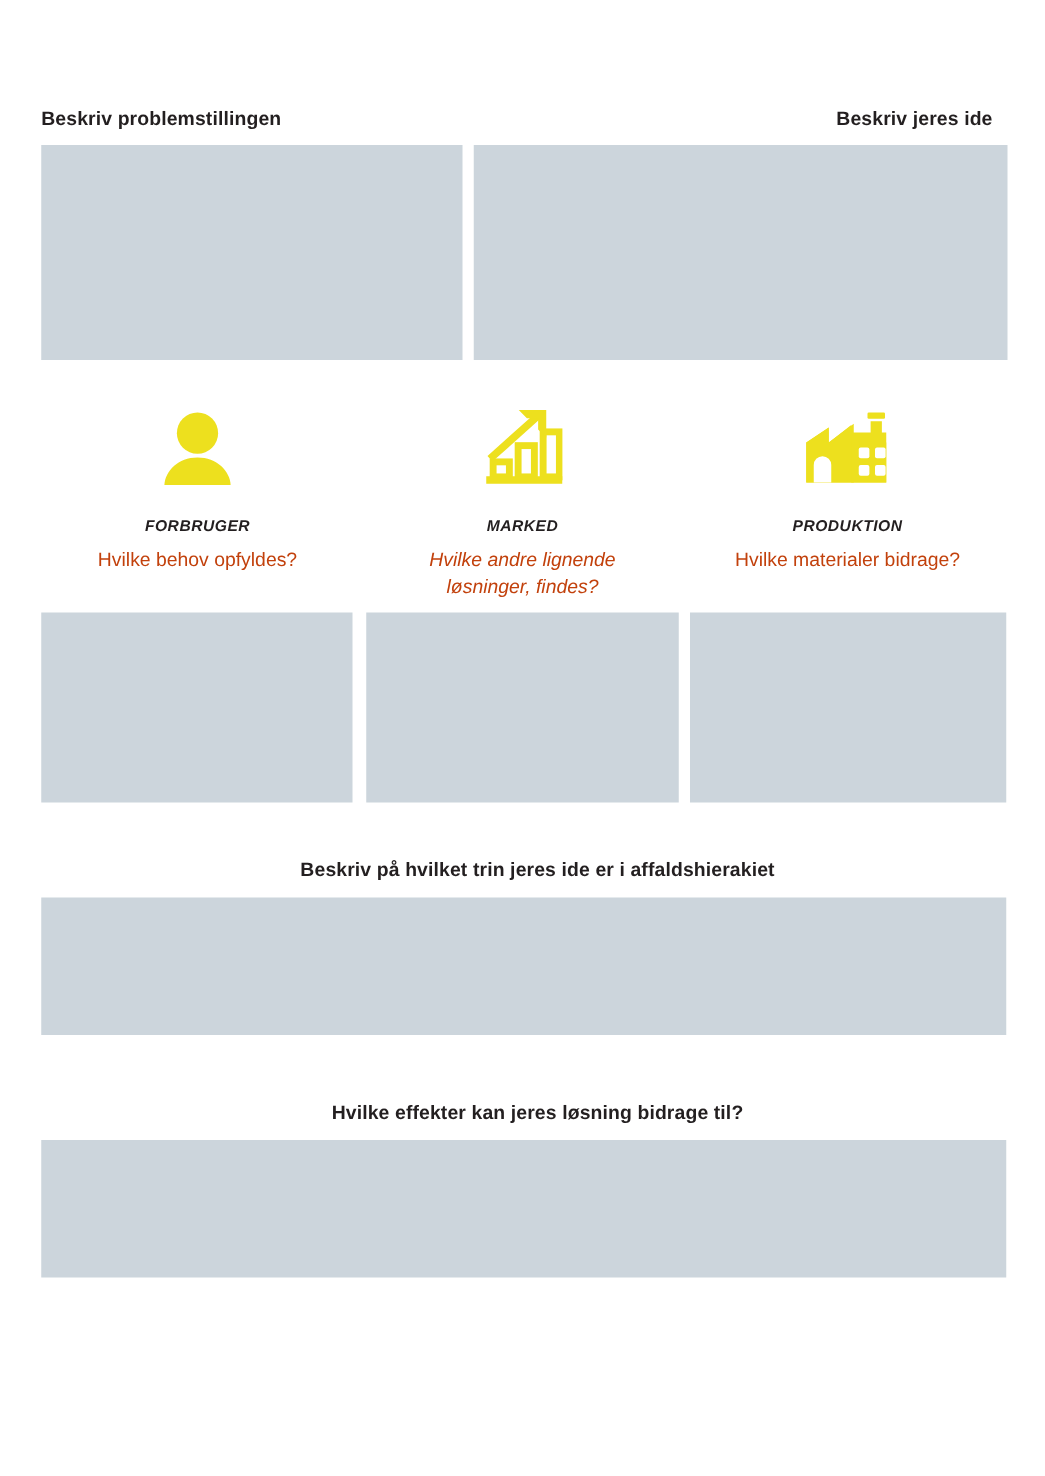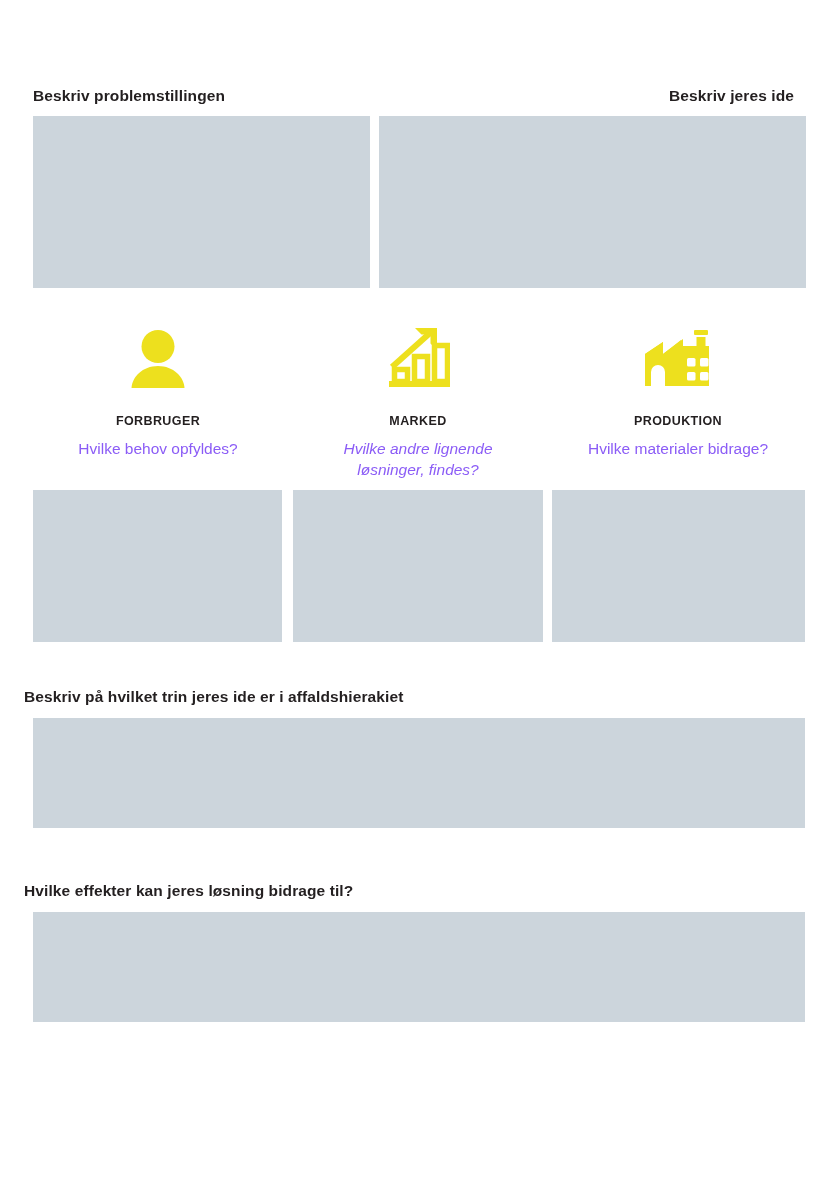--- a/index.html
+++ b/index.html
@@ -34,20 +34,21 @@
   .heading {
     position: absolute;
     font-size: 15.5px;
     font-weight: 700;
     color: #231f20;
     letter-spacing: 0.1px;
     white-space: nowrap;
     line-height: 20px;
   }
   .heading-center {
+    text-align: center;
     margin-left: 24px;
   }
 
   
   #heading-problem { left: 33px;  top: 86px; }
   #heading-idea    { right: 42px; top: 86px; }
 
   #box-problem {
     left: 33px; top: 116px; width: 337px; height: 172px;
   }
@@ -73,26 +74,27 @@
     justify-content: center;
   }
   .col-icon svg { display: block; }
 
   .col-title {
     margin-top: 24px;
     font-size: 12.5px;
     font-weight: bold;
     letter-spacing: 0.4px;
     color: #231f20;
+    font-style: italic;
   }
   .col-question {
     margin-top: 10px;
     font-size: 15.5px;
     line-height: 21px;
-    color: #8b5cf6;
+    color: #c2410c;
   }
   #col-forbruger .col-question  { padding: 0 4px; }
   #col-marked .col-question     { padding: 0 22px; font-style: italic; }
   #col-produktion .col-question { padding: 0 2px; }
 
   
   #box-forbruger  { left: 33px;  top: 490px; width: 249px; height: 152px; }
   #box-marked     { left: 293px; top: 490px; width: 250px; height: 152px; }
   #box-produktion { left: 552px; top: 490px; width: 253px; height: 152px; }
 

